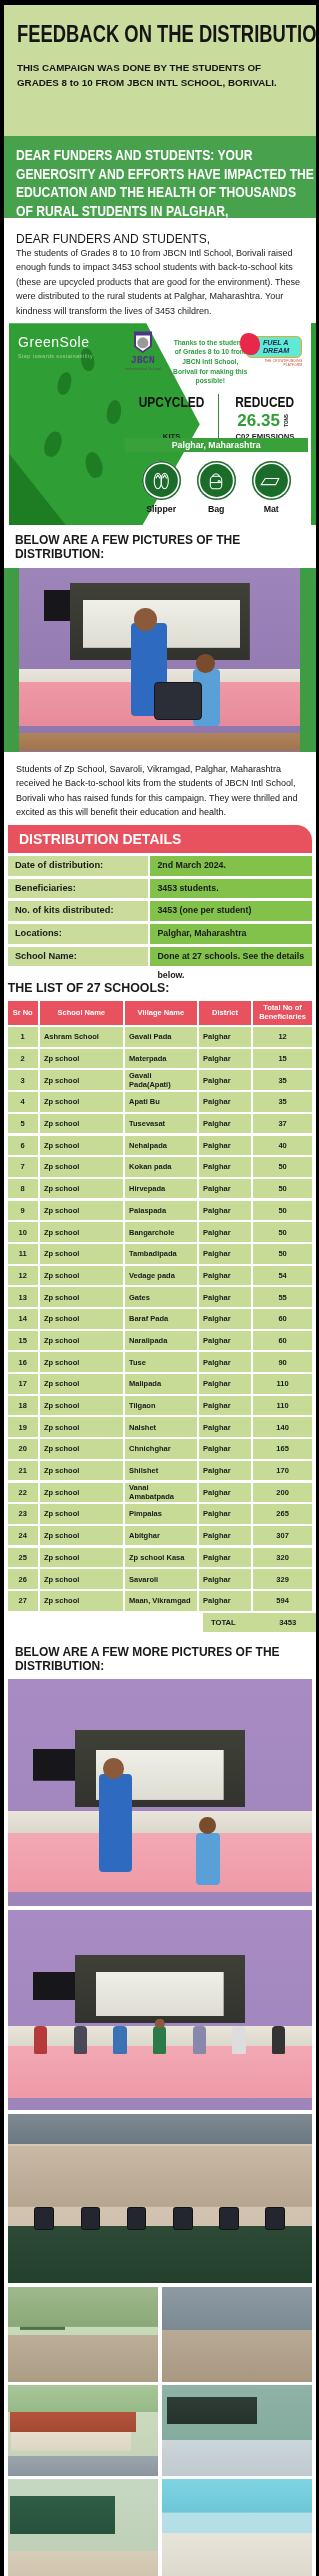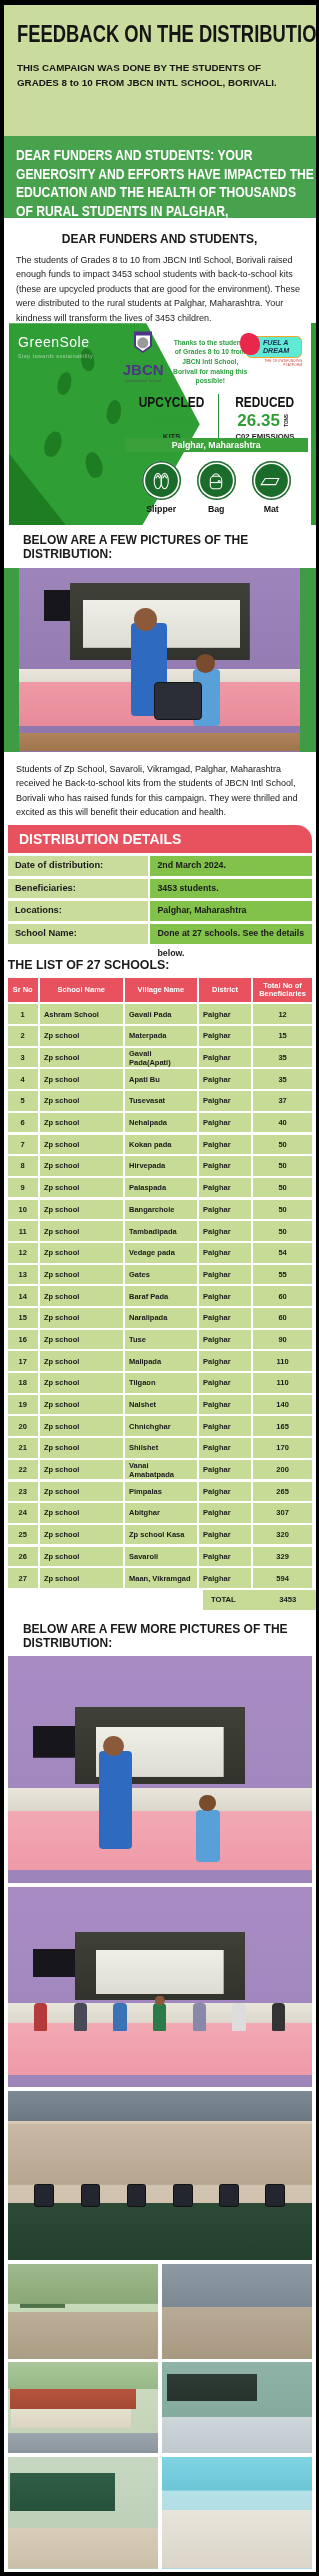--- a/index.html
+++ b/index.html
@@ -12,41 +12,41 @@
   .hero .t1{font-size:23px;font-weight:800;color:#151515;transform:scaleX(.8);}
   .hero .t2{font-size:23px;font-weight:800;color:#2e9e41;transform:scaleX(.8);margin-top:2.1px;}
   .hero .sub{margin-top:13.4px;font-size:9.8px;font-weight:700;line-height:1.5;width:281px;color:#161616;}
 
   .impact{background:#48a14d;height:82px;box-sizing:border-box;padding:10.3px 0 0 12.4px;overflow:hidden;}
   .impact .txt{display:block;width:346px;transform:scaleX(.866);transform-origin:0 0;
     color:#fff;font-size:14px;line-height:1.32;font-weight:800;}
 
   
   .letter{padding:13.4px 12.4px 0 12.4px;height:105px;box-sizing:border-box;}
-  .salut{font-size:12px;font-weight:700;margin-bottom:7px;text-align:center;}
+  .salut{font-size:12px;font-weight:400;margin-bottom:0;}
   .body-p{font-size:9px;line-height:1.62;color:#1c1c1c;width:289px;}
   .dateline{font-size:13px;font-weight:800;margin:11.3px 0 0 0;}
 
   
   .info{position:relative;height:202px;background:#fff;margin-left:5.2px;width:307px;overflow:hidden;}
   .info .rstrip{position:absolute;right:0;top:0;width:5.2px;height:100%;background:#2f9e35;}
   .arrow{position:absolute;left:0;top:0;width:191px;height:100%;background:#2f9e35;
     clip-path:polygon(0 0,72% 0,100% 50%,70% 100%,0 100%);}
   .arrow .dk{position:absolute;left:0;bottom:0;width:57px;height:72px;background:#1e7d23;
     clip-path:polygon(0 0,100% 100%,0 100%);}
   .foot{position:absolute;background:#1e7d23;border-radius:50% 50% 45% 45%;}
   .gs-mini{position:absolute;left:9.3px;top:11.3px;color:#fff;}
   .gs-mini .n{font-size:14px;letter-spacing:0.5px;}
   .gs-mini .tg{font-size:5.2px;opacity:.55;margin-top:2.1px;letter-spacing:0.5px;}
   .jbcn-mini{position:absolute;left:114px;top:8.2px;width:40px;text-align:center;}
   .shield{display:inline-block;background:#4f3585;clip-path:polygon(0 0,100% 0,100% 70%,50% 100%,0 70%);position:relative;}
   .shield .globe{position:absolute;left:50%;top:52%;transform:translate(-50%,-50%);background:#9a9a9a;border-radius:50%;}
   .shield .inner{position:absolute;left:2.1px;top:4.1px;right:2.1px;bottom:2.1px;background:#fff;
     clip-path:polygon(0 0,100% 0,100% 66%,50% 100%,0 66%);}
-  .jbcn-mini .nm{font-family:Liberation Sans, sans-serif;font-weight:700;color:#4f3585;font-size:15px;margin-top:6px;}
+  .jbcn-mini .nm{font-family:Liberation Mono, monospace;font-weight:700;color:#4f3585;font-size:10px;margin-top:0;}
   .jbcn-mini .sb{font-size:4.1px;color:#555;}
   .thanks{position:absolute;left:161px;top:14.4px;width:81px;text-align:center;
     color:#2e9e41;font-weight:700;font-size:6.7px;line-height:1.45;}
   .fad{position:absolute;right:13.4px;top:12.4px;width:56px;}
   .fad .box{border:1.5px solid #f5a623;border-radius:5.2px;padding:2.1px 3.1px 2.1px 15.5px;position:relative;
     font-weight:800;font-style:italic;color:#1d2a52;font-size:7.2px;line-height:1.1;background:#5eead4;}
   .fad .blob{position:absolute;left:-7.2px;top:-3.1px;width:19.6px;height:21.6px;background:#e8274b;border-radius:40% 55% 45% 50%;}
   .fad .tg{font-size:3.1px;color:#c0392b;text-align:right;margin-top:1.5px;letter-spacing:0.3px;}
   .stats{position:absolute;left:120px;top:71px;width:179px;display:flex;}
   .stat{flex:1;text-align:center;}
@@ -57,21 +57,21 @@
   .vdiv{width:1.5px;background:#2e8b3a;margin:0 3.1px;}
   .locbar{position:absolute;left:116px;right:8.2px;top:115px;height:14px;background:#3aa13a;
     color:#fff;font-weight:700;font-size:8.8px;text-align:center;line-height:14px;}
   .items{position:absolute;left:116px;right:8.2px;top:138px;display:flex;justify-content:space-between;padding:0 13.4px;}
   .item{text-align:center;width:46px;}
   .circ{width:39px;height:39px;border-radius:50%;background:#1b6b2a;margin:0 auto;
     box-shadow:inset 0 0 0 1.5px #1b6b2a, inset 0 0 0 3.1px #ffffff;display:flex;align-items:center;justify-content:center;}
   .item .cap{font-size:8.8px;font-weight:700;margin-top:4.1px;color:#111;}
 
   
-  .sechead{font-size:12px;font-weight:800;padding:8.2px 0 6.2px 11.3px;transform-origin:0 50%;margin-left:8px;}
+  .sechead{font-size:12px;font-weight:800;padding:8.2px 0 6.2px 11.3px;transform-origin:0 50%;}
 
   
   .p1wrap{display:flex;height:184px;}
   .p1wrap .gbar{width:15.5px;background:#3d9c44;}
   .photo{position:relative;overflow:hidden;}
   .caption{padding:10.3px 12.4px 4.1px 12.4px;font-size:9px;line-height:1.6;color:#151515;height:59px;}
 
   
   .redbanner{margin-left:4.1px;width:304px;height:28px;background:#e8515e;border-radius:0 15.5px 0 0;
     color:#fff;font-weight:800;font-size:14px;line-height:28px;padding-left:11.3px;box-sizing:border-box;}
@@ -282,20 +282,24 @@
   <div id="details-rows">
         <div class="drow">
           <div class="dl">Date of distribution:</div>
           <div class="dv">2nd March 2024.</div>
         </div>
         <div class="drow">
           <div class="dl">Beneficiaries:</div>
           <div class="dv">3453 students.</div>
         </div>
         <div class="drow">
+          <div class="dl">No. of kits distributed:</div>
+          <div class="dv">3453 (one per student)</div>
+        </div>
+        <div class="drow">
           <div class="dl">Locations:</div>
           <div class="dv">Palghar, Maharashtra</div>
         </div>
         <div class="drow">
           <div class="dl">School Name:</div>
           <div class="dv">Done at 27 schools. See the details below.</div>
         </div>
       </div>
 
   <div class="listhead">THE LIST OF 27 SCHOOLS:</div>

